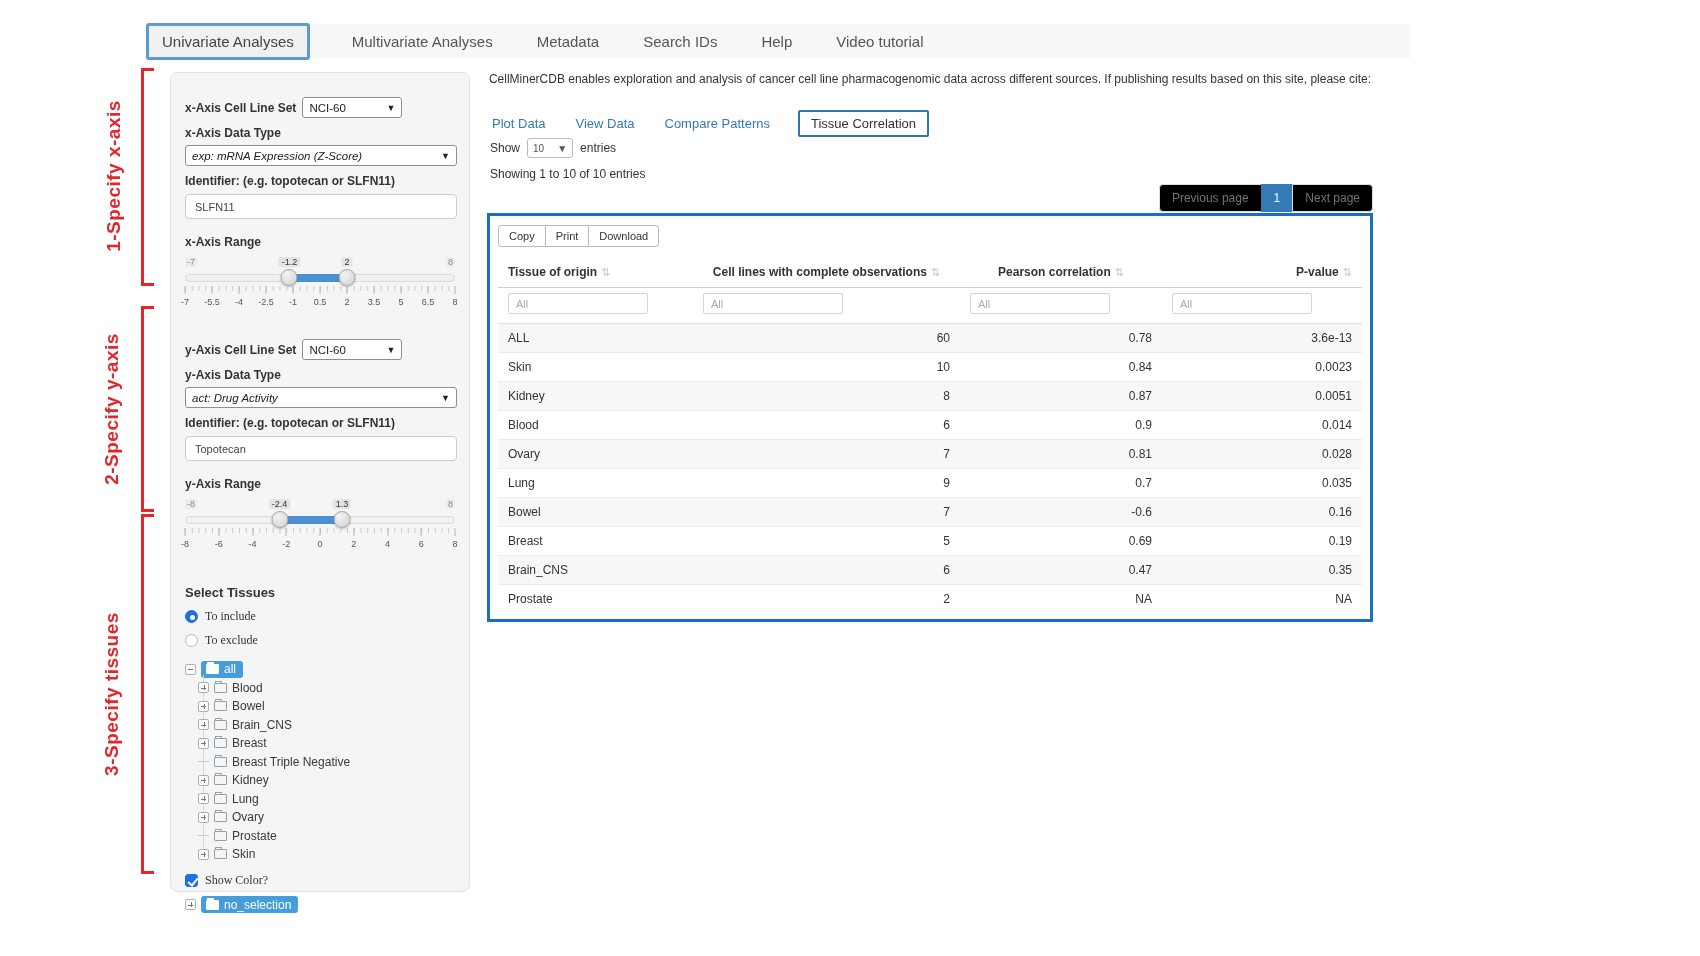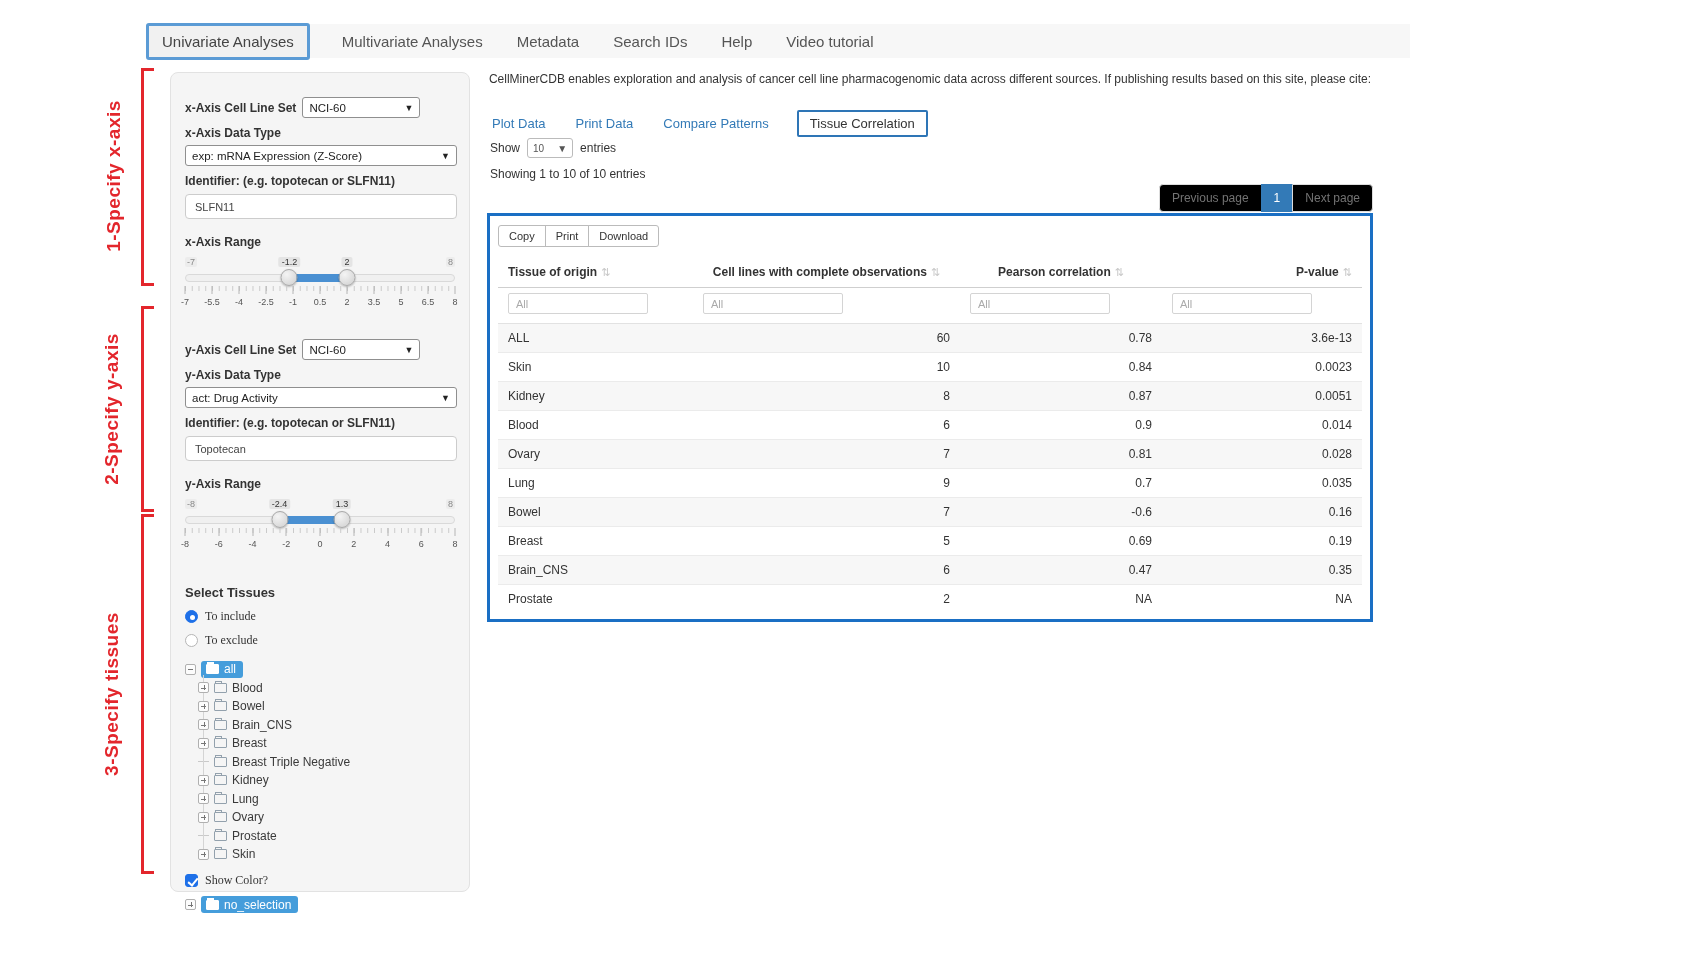--- a/index.html
+++ b/index.html
@@ -7,33 +7,33 @@
   .page { position:relative; width:1700px; height:956px; overflow:hidden; }
 
   
   .annot { position:absolute; color:#e3262c; font-weight:bold; font-size:19px; white-space:nowrap;
            transform:translate(-50%,-50%) rotate(-90deg); letter-spacing:.5px; }
   .bracket { position:absolute; left:141px; width:13px; border:3.5px solid #e3262c; border-right:none; }
 
   
   .nav { position:absolute; left:146px; top:24px; width:1264px; height:34px; background:#f7f7f7;
          display:flex; align-items:center; gap:30px; font-size:15px; color:#555; }
-  .nav-item { cursor:pointer; padding:6px 2px; }
+  .nav-item { cursor:pointer; padding:6px 2px;margin-left:10px; }
   .nav-item.active { border:3px solid #5b9bd5; border-radius:3px; background:#f1f1f1; padding:7px 13px; margin:-4px 0 -4px 0; color:#444; }
 
   
   .sidebar { position:absolute; left:170px; top:72px; width:300px; height:820px; background:#f5f5f5;
              border:1px solid #e2e2e2; border-radius:8px; padding:24px 14px 10px 14px; font-size:12px; color:#333; }
   .lbl { font-weight:bold; font-size:12px; color:#333; }
   .inline-row { display:flex; align-items:center; gap:6px; }
   .sel { background:#fff; border:1px solid #8f8f8f; border-radius:3px; height:21px; display:flex; align-items:center;
          justify-content:space-between; padding:0 6px; font-size:11.5px; color:#222; cursor:pointer; }
   .sel .chev { font-size:9px; color:#222; margin-left:6px; }
-  .sel.small { width:118px; }
-  .sel.wide { width:272px; margin-top:5px; }
+  .sel.small { width:100px; }
+  .sel.wide { width:272px; margin-top:5px;font-style:italic; }
   .txt-input { width:272px; height:25px; border:1px solid #ccc; border-radius:4px; background:#fff; padding:0 9px;
                font-size:11px; color:#444; font-family:"Liberation Sans",sans-serif; }
   .mt6{margin-top:6px}.mt8{margin-top:8px}.mt10{margin-top:10px}.mt16{margin-top:16px}.mt26{margin-top:26px}.mt30{margin-top:30px}
 
   
   .slider { position:relative; width:270px; height:56px; margin-top:8px; }
   .sl-minmax { position:absolute; top:0; font-size:9px; color:#888; background:#ececec; border-radius:2px; padding:0 2px; }
   .sl-hlabel { position:absolute; top:0; font-size:9px; color:#333; background:#e4e4e4; border-radius:2px; padding:0 3px; transform:translateX(-50%); }
   .sl-track { position:absolute; left:0; right:0; top:17px; height:8px; background:#f0f0f0; border:1px solid #d9d9d9; border-radius:4px; }
   .sl-bar { position:absolute; top:17px; height:8px; background:#4a90d2; }
@@ -306,21 +306,21 @@
       </span>
     </div>
   </div>
 
   <div class="intro">
     <div>CellMinerCDB enables exploration and analysis of cancer cell line pharmacogenomic data across different sources. If publishing results based on this site, please cite:</div>
   </div>
 
   <div class="tabs-row" id="main-tabs">
       <div class="tab-link">Plot Data</div>
-      <div class="tab-link">Print Data</div>
+      <div class="tab-link">View Data</div>
       <div class="tab-link">Compare Patterns</div>
       <div class="tab-link active">Tissue Correlation</div>
     </div>
 
   <div class="show-row">
     <span>Show</span>
     <div class="len-select">
       <span>10</span>
       <span class="chev">▼</span>
     </div>

